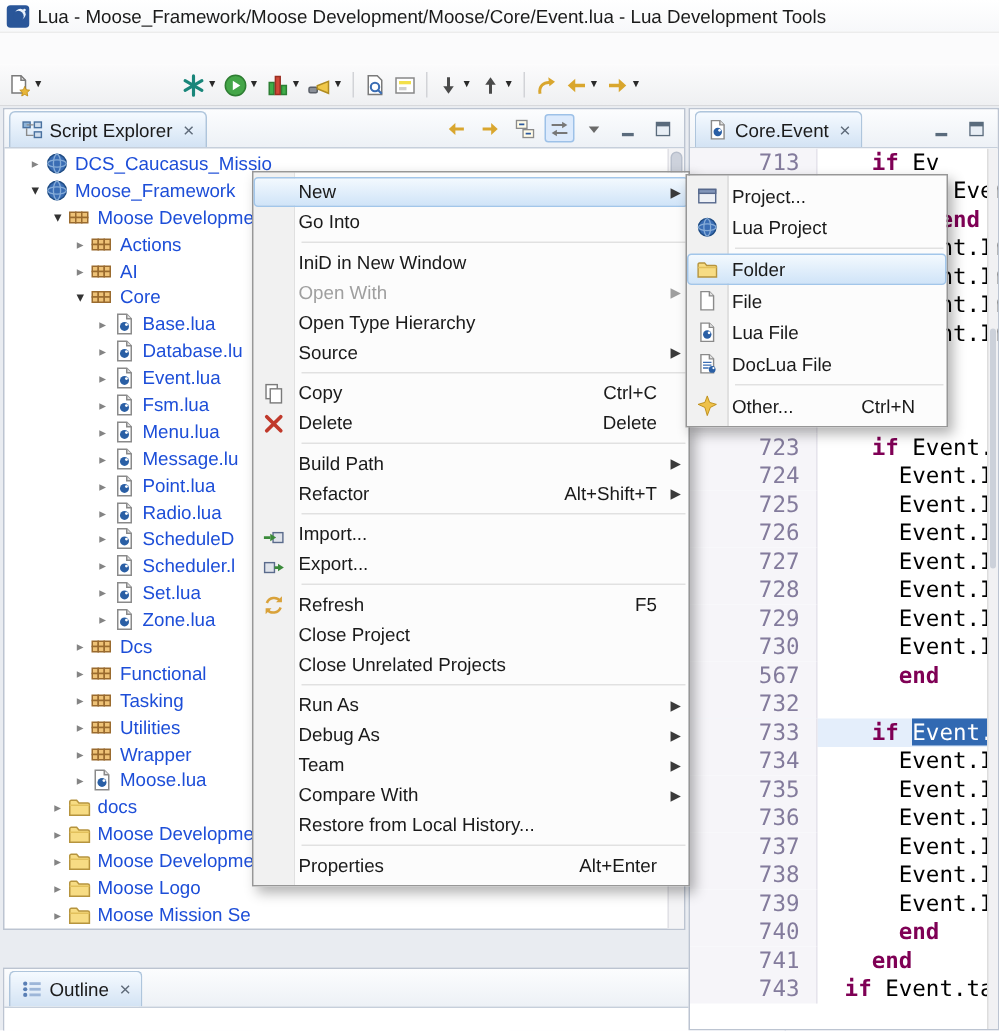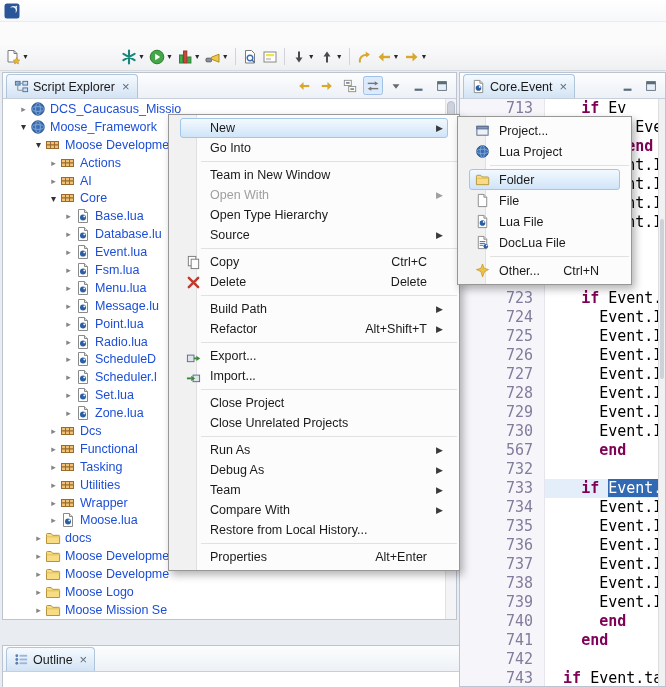--- a/index.html
+++ b/index.html
@@ -71,21 +71,21 @@
   .sel { background:var(--selection-bg,#3169b2); color:#fff; }
   .editor-sb { position:absolute; top:0; right:0; bottom:0; width:7px; background:#f1f1f3; border-left:1px solid #ddd; }
   .editor-sb .thumb { position:absolute; left:1px; right:1px; top:120px; height:160px; background:#ccd1da; border-radius:3px; }
 
   
   .menu { position:absolute; z-index:60; font-size:12.5px; padding:3px 0;
     background:linear-gradient(to right,#f1f1f1 0,#f1f1f1 27px,#e0e0e0 27px,#e0e0e0 28px,#fcfcfc 28px);
     border:1px solid #979797; box-shadow:3px 4px 8px rgba(0,0,0,.3); }
   .context-menu { left:168px; top:114px; width:292px; }
   .submenu { left:457px; top:116px; width:175px; z-index:70; }
-  .menu-item { position:relative; display:flex; align-items:center; height:20px; margin:0 11px;
+  .menu-item { position:relative; display:flex; align-items:center; height:20px; margin:0 0;
     padding:0 6px 0 2px; border:1px solid transparent; border-radius:3px; }
   .submenu .menu-item { height:21px; }
   .mi-icon { flex:0 0 21px; height:16px; display:flex; align-items:center; justify-content:center; margin-right:6px; }
   .mi-icon svg { width:15px; height:15px; }
   .mi-label { white-space:nowrap; }
   .mi-accel { margin-left:auto; padding-right:14px; white-space:nowrap; }
   .mi-arrow { position:absolute; right:4px; font-size:9px; color:#3a3a3a; }
   .menu-item.hl { background:linear-gradient(#f3f9fe,#d0e4f8); border-color:var(--menu-highlight-border,#a2c6ea); }
   .menu-item.disabled { color:#9f9f9f; }
   .menu-item.disabled .mi-arrow { color:#9f9f9f; }
@@ -96,20 +96,21 @@
 
 <div class="titlebar">
   <span class="app-icon">
       <svg viewBox="0 0 16 16">
         <rect x="0.5" y="0.5" width="15" height="15" rx="2.5" fill="#2a5699"></rect>
         <circle cx="9.5" cy="6.5" r="3.6" fill="#eaf2fc"></circle>
         <circle cx="8.2" cy="7.8" r="3.6" fill="#2a5699"></circle>
         <circle cx="12.3" cy="3.7" r="0.9" fill="#eaf2fc"></circle>
       </svg>
     </span>
+  <span>Lua - Moose_Framework/Moose Development/Moose/Core/Event.lua - Lua Development Tools</span>
 </div>
 
 <div class="menubar">
 
 <span class="mb-item"></span>
     <span class="mb-item"></span>
     <span class="mb-item"></span>
     <span class="mb-item"></span>
     <span class="mb-item"></span>
     <span class="mb-item"></span>
@@ -880,24 +881,20 @@
           </div>
           <div class="code-line">
             <span class="lnum">740</span>
             <span class="ltext"><span>      </span><span class="kw">end</span></span>
           </div>
           <div class="code-line">
             <span class="lnum">741</span>
             <span class="ltext"><span>    </span><span class="kw">end</span></span>
           </div>
           <div class="code-line">
-            <span class="lnum">742</span>
-            <span class="ltext"></span>
-          </div>
-          <div class="code-line">
             <span class="lnum">743</span>
             <span class="ltext"><span>  </span><span class="kw">if</span><span> Event.ta</span></span>
           </div>
         </div>
       <div class="editor-sb">
           <div class="thumb"></div>
         </div>
     </div>
   </div>
 
@@ -913,21 +910,21 @@
     </div>
     <div class="menu-item">
       <span class="mi-icon"></span>
       <span class="mi-label">Go Into</span>
       <span class="mi-accel"></span>
 
     </div>
     <div class="menu-sep"></div>
     <div class="menu-item">
       <span class="mi-icon"></span>
-      <span class="mi-label">Team in New Window</span>
+      <span class="mi-label">IniD in New Window</span>
       <span class="mi-accel"></span>
 
     </div>
     <div class="menu-item disabled">
       <span class="mi-icon"></span>
       <span class="mi-label">Open With</span>
       <span class="mi-accel"></span>
       <span class="mi-arrow">▶</span>
     </div>
     <div class="menu-item">
@@ -974,42 +971,55 @@
     <div class="menu-item">
       <span class="mi-icon"></span>
       <span class="mi-label">Refactor</span>
       <span class="mi-accel">Alt+Shift+T</span>
       <span class="mi-arrow">▶</span>
     </div>
     <div class="menu-sep"></div>
     <div class="menu-item">
       <span class="mi-icon">
         <svg viewBox="0 0 16 16">
+          <rect x="7.5" y="6.5" width="7" height="7" fill="#dfe3ea" stroke="#5a6b8c"></rect>
+          <path d="M1 10h4.5" stroke="#3a8a3a" stroke-width="2" fill="none"></path>
+          <path d="M5.5 7.3l4.2 2.7-4.2 2.7z" fill="#3a8a3a"></path>
+        </svg>
+      </span>
+      <span class="mi-label">Import...</span>
+      <span class="mi-accel"></span>
+
+    </div>
+    <div class="menu-item">
+      <span class="mi-icon">
+        <svg viewBox="0 0 16 16">
           <rect x="1.5" y="6.5" width="7" height="7" fill="#dfe3ea" stroke="#5a6b8c"></rect>
           <path d="M8.5 10h3" stroke="#3a8a3a" stroke-width="2" fill="none"></path>
           <path d="M11 7.3l4.2 2.7-4.2 2.7z" fill="#3a8a3a"></path>
         </svg>
       </span>
       <span class="mi-label">Export...</span>
       <span class="mi-accel"></span>
 
     </div>
+    <div class="menu-sep"></div>
     <div class="menu-item">
       <span class="mi-icon">
-        <svg viewBox="0 0 16 16">
-          <rect x="7.5" y="6.5" width="7" height="7" fill="#dfe3ea" stroke="#5a6b8c"></rect>
-          <path d="M1 10h4.5" stroke="#3a8a3a" stroke-width="2" fill="none"></path>
-          <path d="M5.5 7.3l4.2 2.7-4.2 2.7z" fill="#3a8a3a"></path>
-        </svg>
-      </span>
-      <span class="mi-label">Import...</span>
-      <span class="mi-accel"></span>
-
-    </div>
-    <div class="menu-sep"></div>
+        <svg viewBox="0 0 16 16" fill="none">
+          <path d="M12.8 5.2A5.5 5.5 0 003.1 6.4" stroke="#d9a23a" stroke-width="1.8"></path>
+          <path d="M13.8 1.6v4.2h-4.2z" fill="#d9a23a"></path>
+          <path d="M3.2 10.8a5.5 5.5 0 009.7-1.2" stroke="#d9a23a" stroke-width="1.8"></path>
+          <path d="M2.2 14.4v-4.2h4.2z" fill="#d9a23a"></path>
+        </svg>
+      </span>
+      <span class="mi-label">Refresh</span>
+      <span class="mi-accel">F5</span>
+
+    </div>
     <div class="menu-item">
       <span class="mi-icon"></span>
       <span class="mi-label">Close Project</span>
       <span class="mi-accel"></span>
 
     </div>
     <div class="menu-item">
       <span class="mi-icon"></span>
       <span class="mi-label">Close Unrelated Projects</span>
       <span class="mi-accel"></span>

